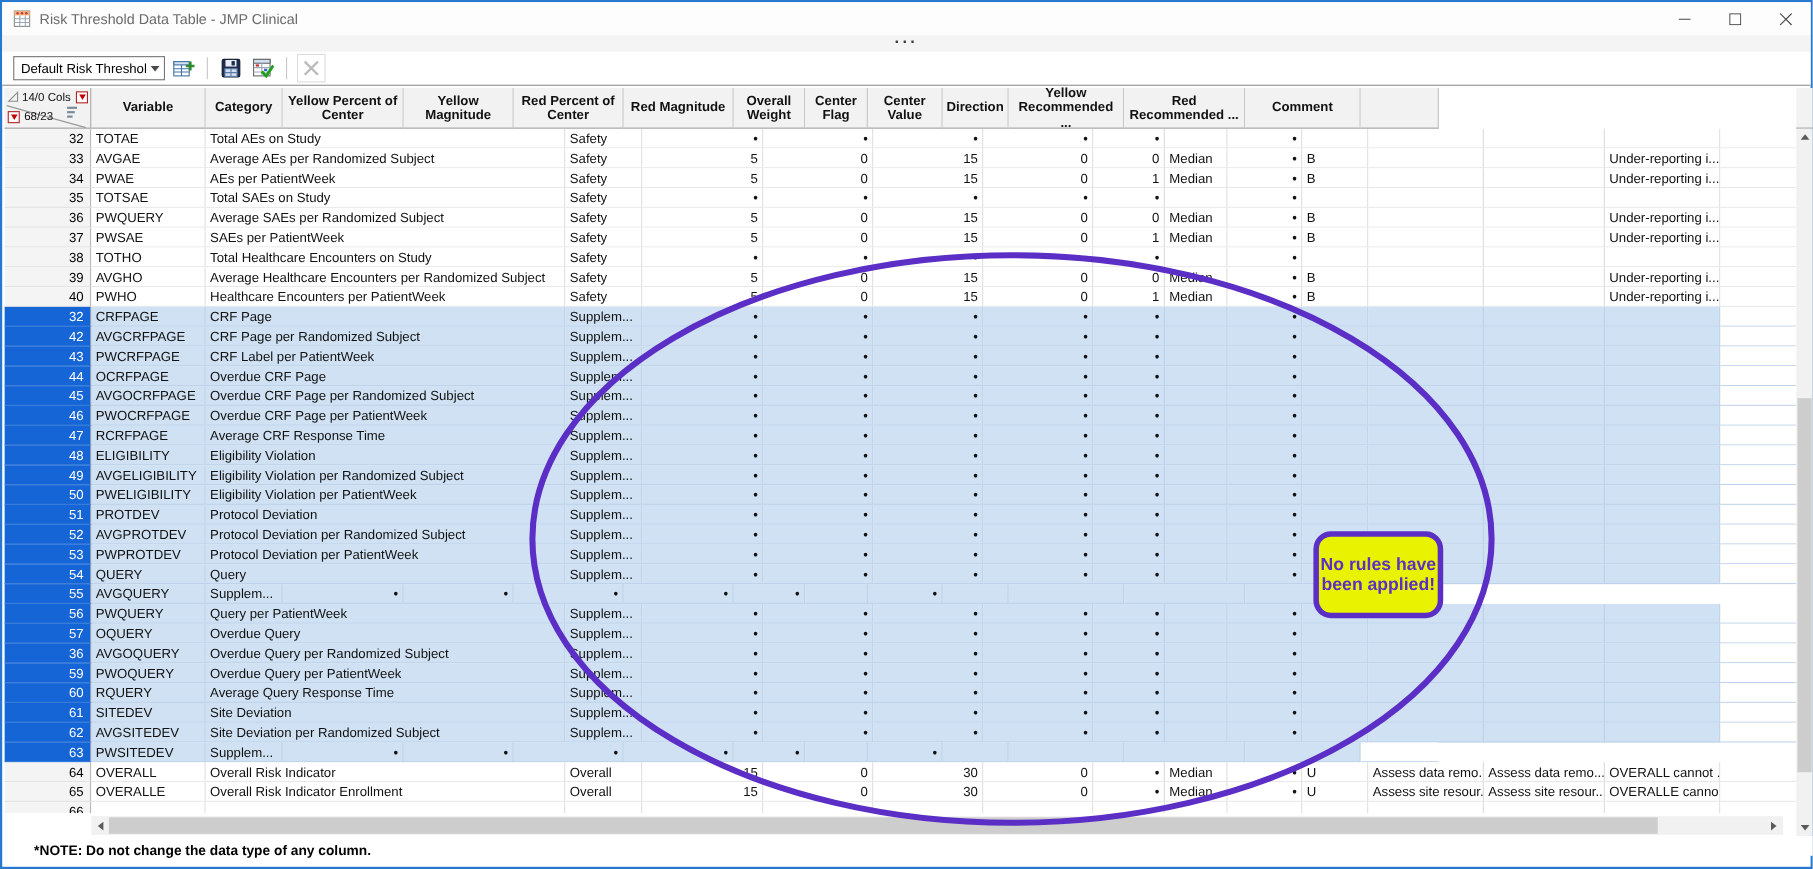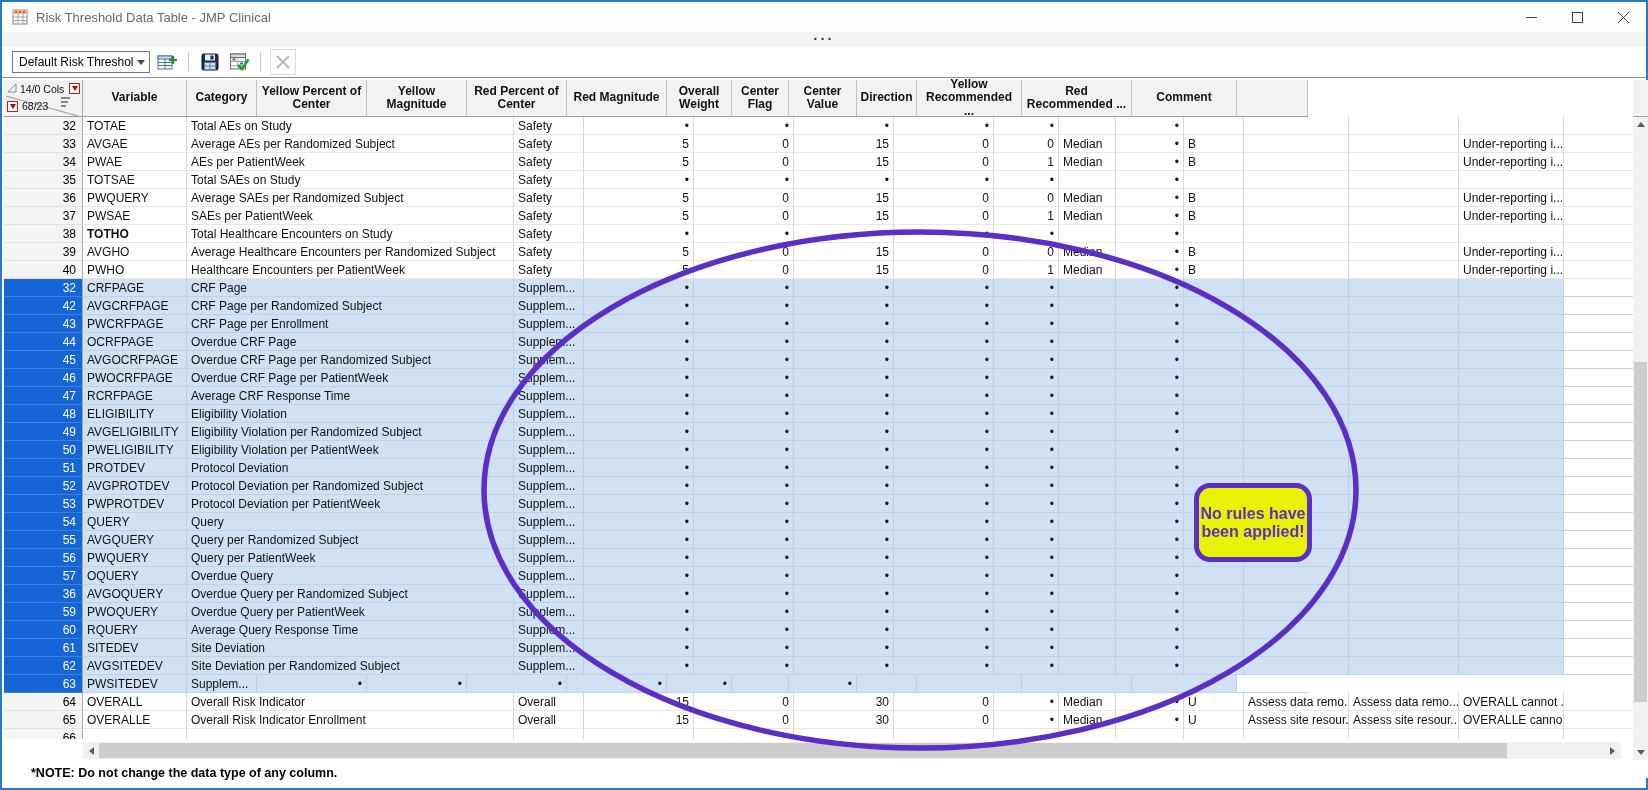--- a/index.html
+++ b/index.html
@@ -316,21 +316,21 @@
           <div class="cell" style="width: 57px;">Median</div>
           <div class="cell right" style="width: 68px;">•</div>
           <div class="cell" style="width: 60px;">B</div>
           <div class="cell" style="width: 105px;"></div>
           <div class="cell" style="width: 110px;"></div>
           <div class="cell" style="width: 105px;">Under-reporting i...</div>
           <div class="cell filler" style="width: 71px;"></div>
         </div>
         <div class="row">
           <div class="rn">38</div>
-          <div class="cell" style="width: 104px; font-weight: bold;">TOTHO</div>
+          <div class="cell" style="width: 104px;">TOTHO</div>
           <div class="cell" style="width: 327px;">Total Healthcare Encounters on Study</div>
           <div class="cell" style="width: 70px;">Safety</div>
           <div class="cell right" style="width: 110px;">•</div>
           <div class="cell right" style="width: 100px;">•</div>
           <div class="cell right" style="width: 100px;">•</div>
           <div class="cell right" style="width: 100px;">•</div>
           <div class="cell right" style="width: 65px;">•</div>
           <div class="cell" style="width: 57px;"></div>
           <div class="cell right" style="width: 68px;">•</div>
           <div class="cell" style="width: 60px;"></div>
@@ -407,21 +407,21 @@
           <div class="cell right" style="width: 68px;">•</div>
           <div class="cell" style="width: 60px;"></div>
           <div class="cell" style="width: 105px;"></div>
           <div class="cell" style="width: 110px;"></div>
           <div class="cell" style="width: 105px;"></div>
           <div class="cell filler" style="width: 71px;"></div>
         </div>
         <div class="row sel">
           <div class="rn">43</div>
           <div class="cell" style="width: 104px;">PWCRFPAGE</div>
-          <div class="cell" style="width: 327px;">CRF Page per Enrollment</div>
+          <div class="cell" style="width: 327px;">CRF Label per PatientWeek</div>
           <div class="cell" style="width: 70px;">Supplem...</div>
           <div class="cell right" style="width: 110px;">•</div>
           <div class="cell right" style="width: 100px;">•</div>
           <div class="cell right" style="width: 100px;">•</div>
           <div class="cell right" style="width: 100px;">•</div>
           <div class="cell right" style="width: 65px;">•</div>
           <div class="cell" style="width: 57px;"></div>
           <div class="cell right" style="width: 68px;">•</div>
           <div class="cell" style="width: 60px;"></div>
           <div class="cell" style="width: 105px;"></div>
@@ -623,21 +623,20 @@
           <div class="cell right" style="width: 68px;">•</div>
           <div class="cell" style="width: 60px;"></div>
           <div class="cell" style="width: 105px;"></div>
           <div class="cell" style="width: 110px;"></div>
           <div class="cell" style="width: 105px;"></div>
           <div class="cell filler" style="width: 71px;"></div>
         </div>
         <div class="row sel">
           <div class="rn">55</div>
           <div class="cell" style="width: 104px;">AVGQUERY</div>
-          <div class="cell" style="width: 327px;">Query per Randomized Subject</div>
           <div class="cell" style="width: 70px;">Supplem...</div>
           <div class="cell right" style="width: 110px;">•</div>
           <div class="cell right" style="width: 100px;">•</div>
           <div class="cell right" style="width: 100px;">•</div>
           <div class="cell right" style="width: 100px;">•</div>
           <div class="cell right" style="width: 65px;">•</div>
           <div class="cell" style="width: 57px;"></div>
           <div class="cell right" style="width: 68px;">•</div>
           <div class="cell" style="width: 60px;"></div>
           <div class="cell" style="width: 105px;"></div>

